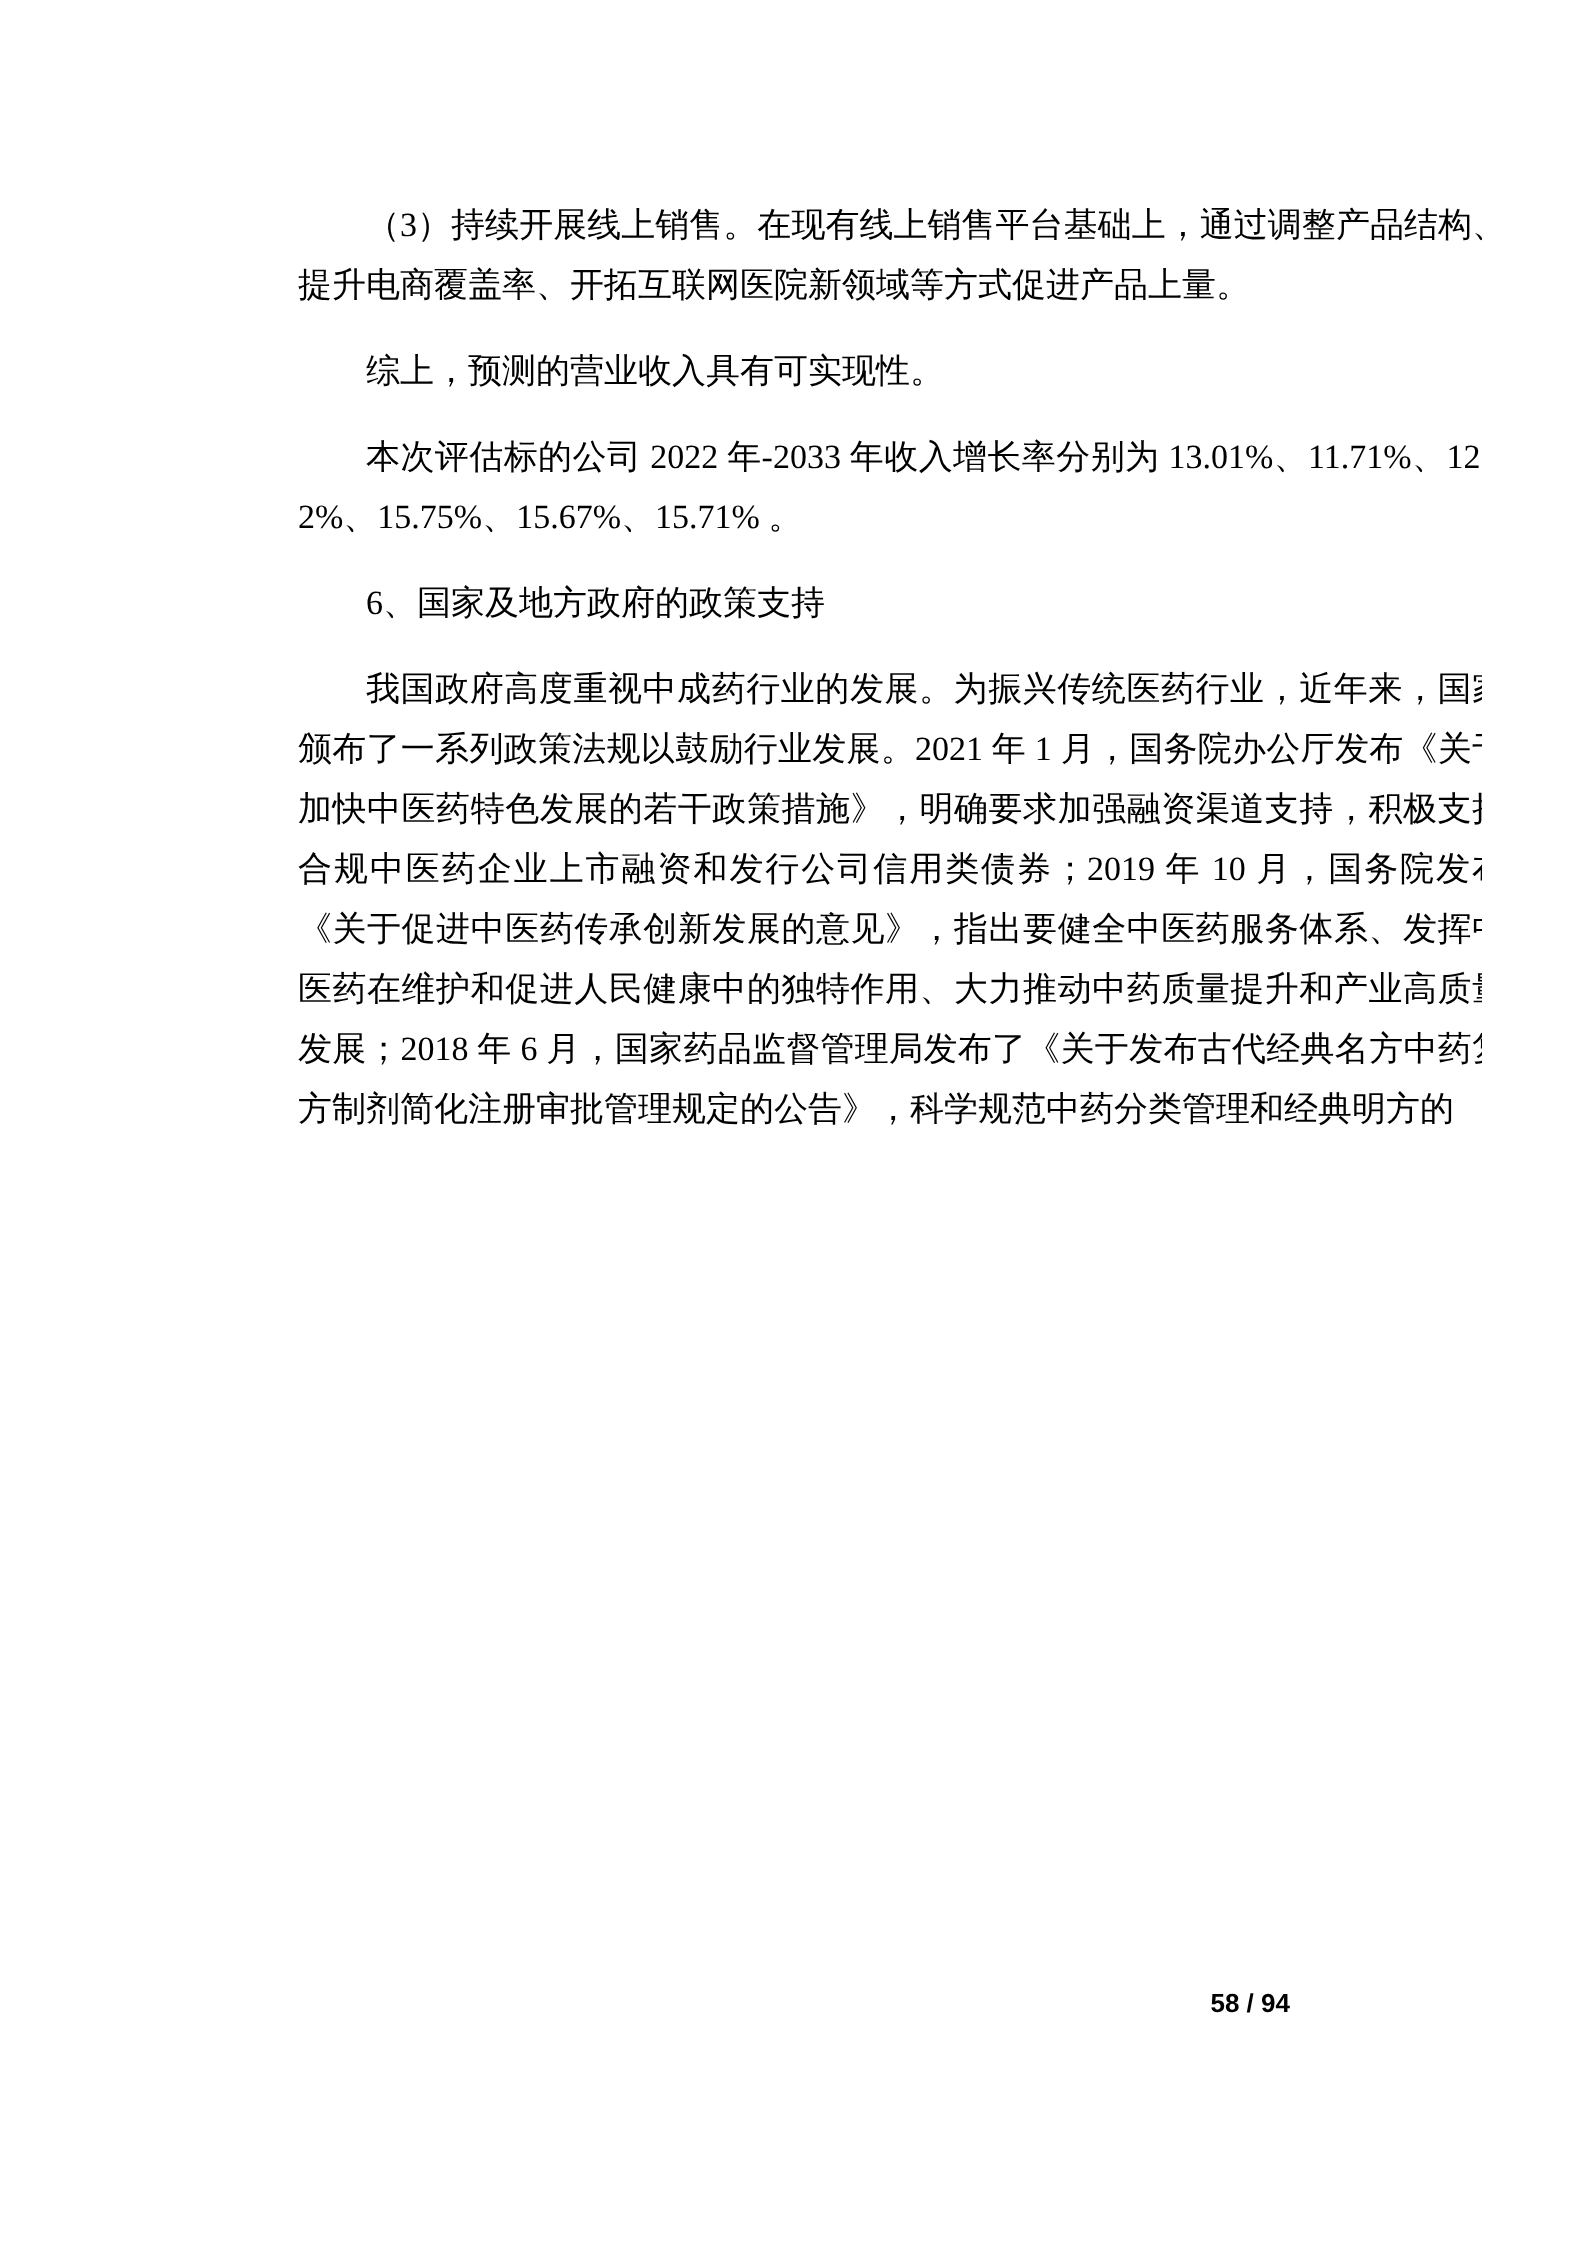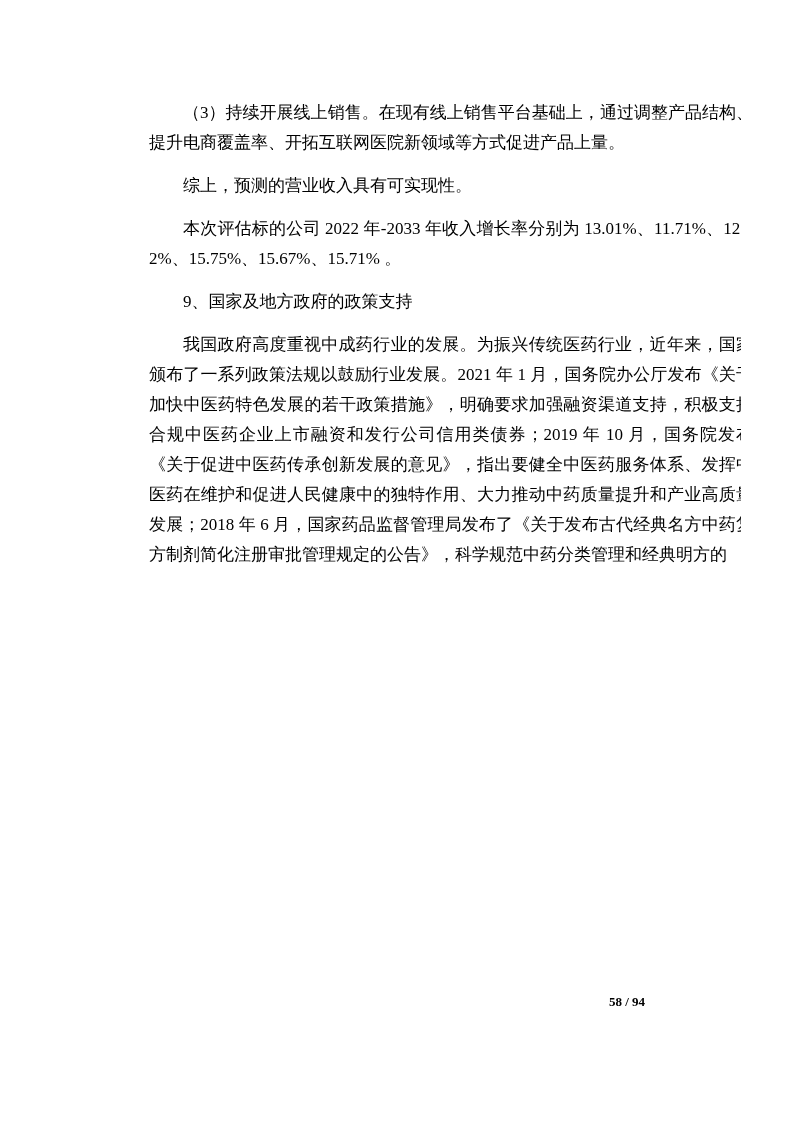--- a/index.html
+++ b/index.html
@@ -48,30 +48,30 @@
   .last {
     margin-bottom: 0;
   }
   .footer {
     position: absolute;
     top: 982px;
     right: 96px;
     font-size: 13px;
     font-weight: bold;
     line-height: 16px;
-    font-family: Liberation Serif, serif;
+    font-family: Liberation Sans, sans-serif;
   }
 </style>
 </head>
 <body>
 
 <div class="page">
   <div class="content">
     <p class="para">（3）持续开展线上销售。在现有线上销售平台基础上，通过调整产品结构、提升电商覆盖率、开拓互联网医院新领域等方式促进产品上量。</p>
     <p class="para">综上，预测的营业收入具有可实现性。</p>
     <p class="para">本次评估标的公司 2022 年-2033 年收入增长率分别为 13.01%、11.71%、12.82%、15.75%、15.67%、15.71% 。</p>
-    <p class="subheading">9、国家及地方政府的政策支持</p>
+    <p class="subheading">6、国家及地方政府的政策支持</p>
     <p class="para last">我国政府高度重视中成药行业的发展。为振兴传统医药行业，近年来，国家颁布了一系列政策法规以鼓励行业发展。2021 年 1 月，国务院办公厅发布《关于加快中医药特色发展的若干政策措施》，明确要求加强融资渠道支持，积极支持合规中医药企业上市融资和发行公司信用类债券；2019 年 10 月，国务院发布《关于促进中医药传承创新发展的意见》，指出要健全中医药服务体系、发挥中医药在维护和促进人民健康中的独特作用、大力推动中药质量提升和产业高质量发展；2018 年 6 月，国家药品监督管理局发布了《关于发布古代经典名方中药复方制剂简化注册审批管理规定的公告》，科学规范中药分类管理和经典明方的</p>
   </div>
   <div class="footer">
     <span>58 / 94</span>
   </div>
 </div>
 
 </body></html>

